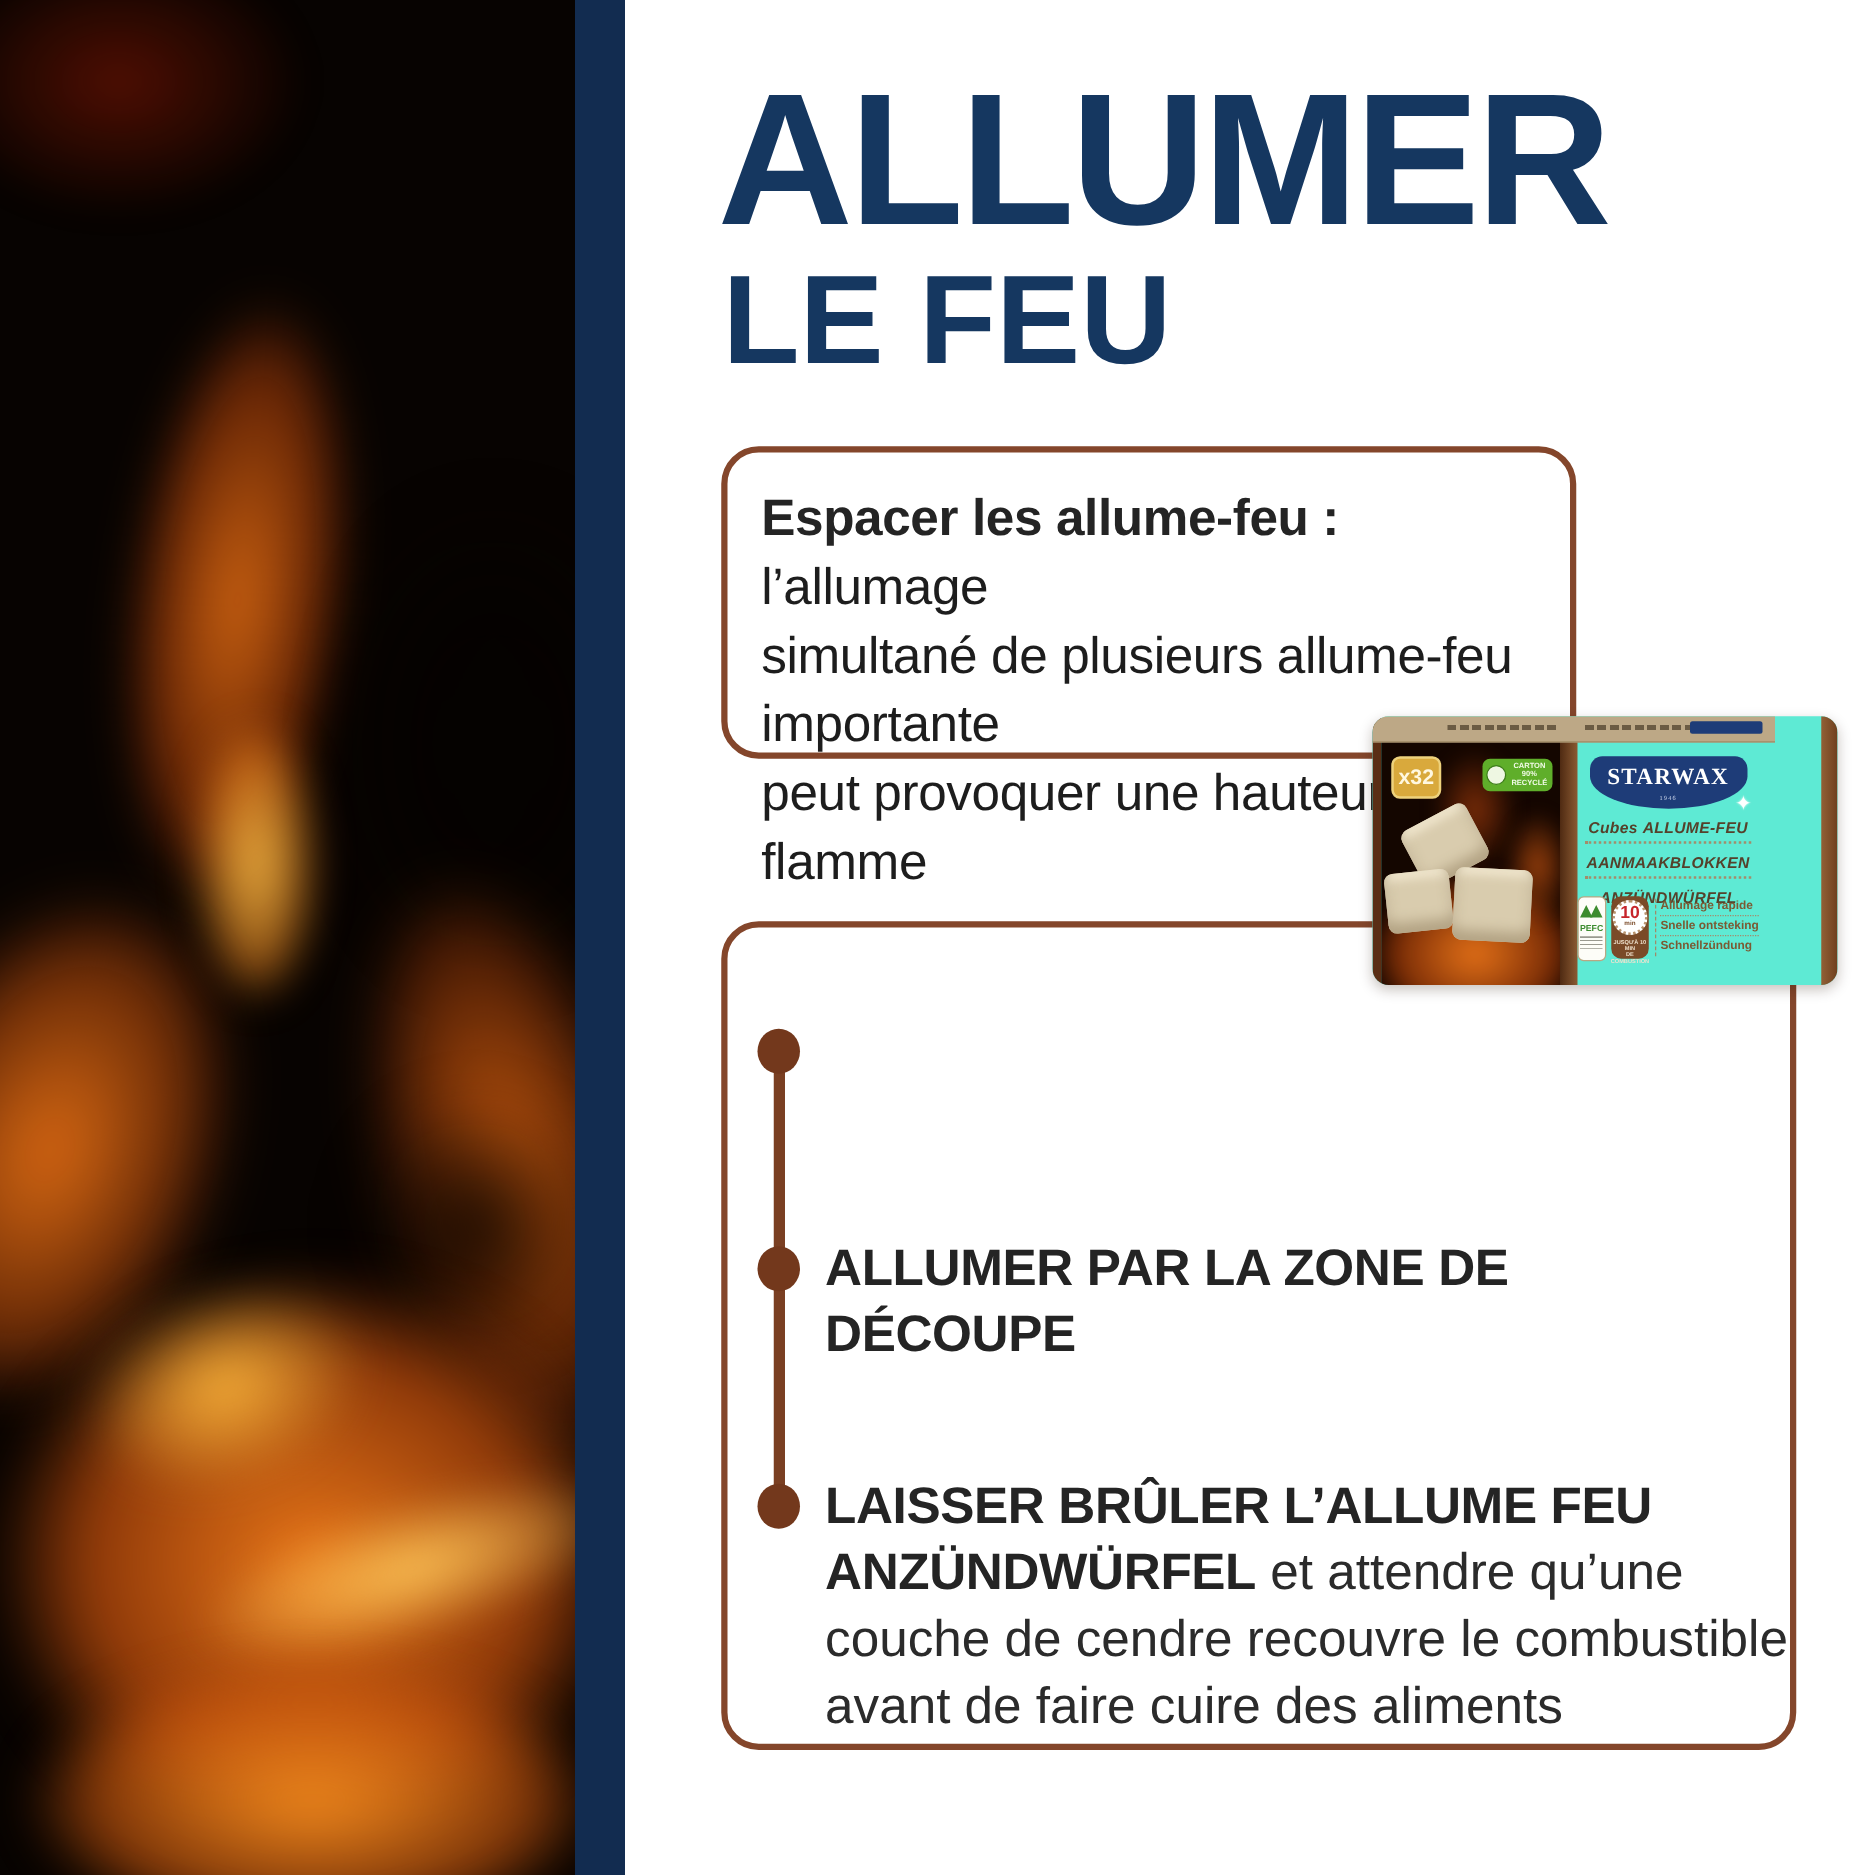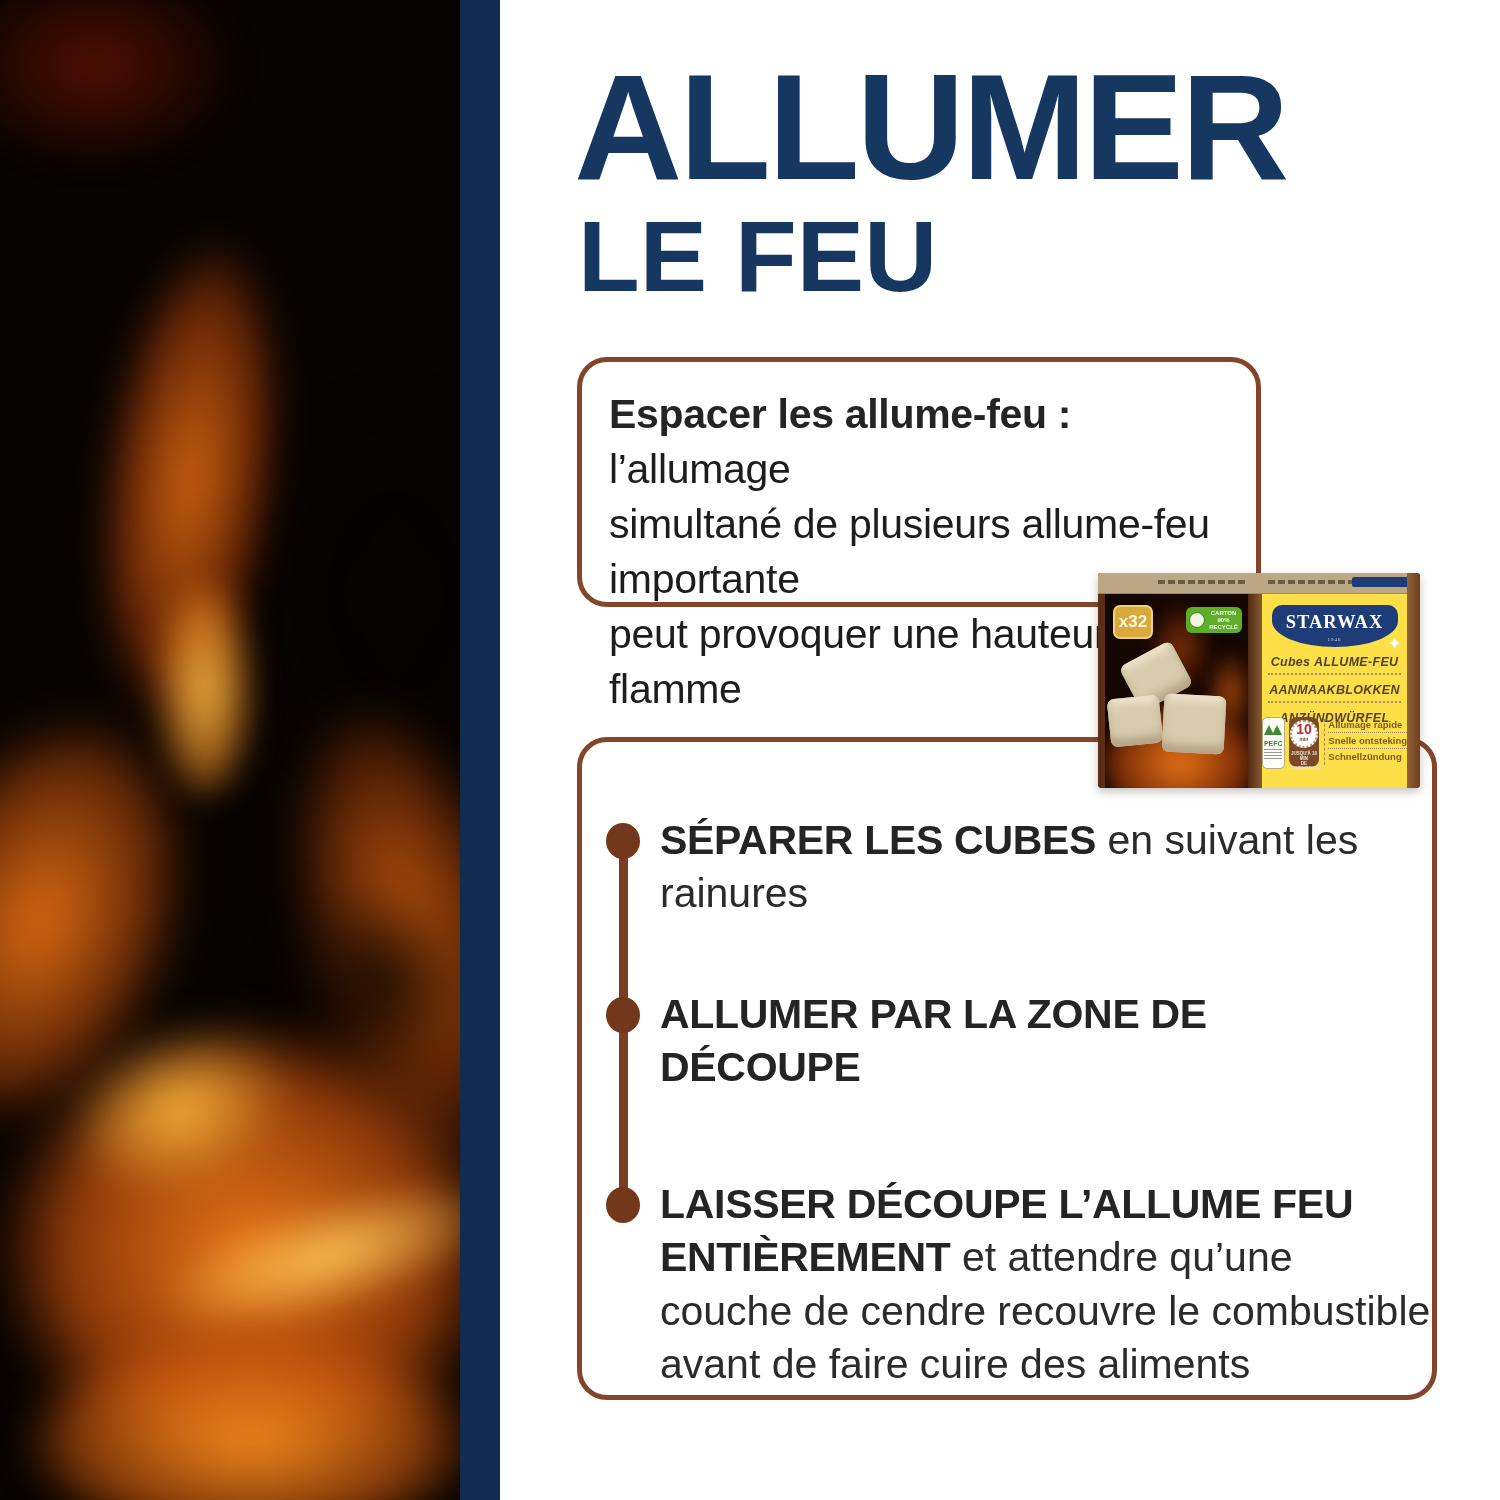--- a/index.html
+++ b/index.html
@@ -43,22 +43,22 @@
   .tl-dot{position:absolute;left:24px;width:34px;height:36px;border-radius:50%;background:#73381c;}
   .dot1{top:81px;}.dot2{top:255px;}.dot3{top:445px;}
 
   .step{position:absolute;left:78px;margin:0;font-size:41px;line-height:1.3;color:#2b2b2b;}
   .step b{font-weight:800;color:#242424;letter-spacing:-0.3px;}
   .step1{top:72px;width:772px;}
   .step2{top:246px;width:700px;}
   .step3{top:436px;width:772px;}
 
   
-  .product{position:absolute;left:1098px;top:573px;width:322px;height:215px;z-index:3;
-    background:#fde047;border-radius:3px;box-shadow:0 4px 10px rgba(40,20,5,.25);overflow:hidden;}
+  .product{position:absolute;left:1098px;top:573px;width:372px;height:215px;z-index:3;
+    background:#5eead4;border-radius:13px;box-shadow:0 4px 10px rgba(40,20,5,.25);overflow:hidden;}
   .p-flap{position:absolute;left:0;top:0;width:322px;height:20px;background:#bda886;border-bottom:1px solid #a08a66;}
   .p-flap-text{position:absolute;top:7px;height:4px;background:repeating-linear-gradient(90deg,#6b5b43 0 7px,transparent 7px 10px);}
   .pft1{left:60px;width:90px;}
   .pft2{left:170px;width:110px;}
   .p-chip{position:absolute;right:10px;top:4px;width:58px;height:10px;background:#1e3c78;border-radius:2px;}
   .p-spine-l{position:absolute;left:0;top:0;width:7px;height:215px;background:#5a2e14;}
   .p-spine-r{position:absolute;right:0;top:0;width:13px;height:215px;background:linear-gradient(90deg,#916036,#6f3f1e);}
   .p-photo{position:absolute;left:7px;top:20px;width:143px;height:195px;background:#140600;overflow:hidden;}
   .pf{position:absolute;border-radius:50%;}
   .pf1{left:-30px;top:90px;width:210px;height:160px;background:radial-gradient(closest-side,rgba(240,120,25,.95),rgba(190,70,10,.6) 60%,transparent 80%);filter:blur(8px);}
@@ -126,23 +126,22 @@
 <div class="rbox box-info">
   <p><b>Espacer les allume-feu :</b><span> l’allumage</span><span class="blk">simultané de plusieurs allume-feu</span><span class="blk">importante</span><span class="blk">peut provoquer une hauteur de flamme</span></p>
 </div>
 
 <div class="rbox box-steps">
   <div class="tl-line"></div>
   <div class="tl-dot dot1"></div>
   <div class="tl-dot dot2"></div>
   <div class="tl-dot dot3"></div>
 
-  <p class="step step1"><b>SÉPARER LES CUBES</b><span> en suivant les rainures</span></p>
   <p class="step step2"><b>ALLUMER PAR LA ZONE DE DÉCOUPE</b><span></span></p>
-  <p class="step step3"><b>LAISSER DÉCOUPE L’ALLUME FEU ENTIÈREMENT</b><span> et attendre qu’une couche de cendre recouvre le combustible avant de faire cuire des aliments</span></p>
+  <p class="step step3"><b>LAISSER BRÛLER L’ALLUME FEU ANZÜNDWÜRFEL</b><span> et attendre qu’une couche de cendre recouvre le combustible avant de faire cuire des aliments</span></p>
 </div>
 
 <div class="product">
   <div class="p-spine-l"></div>
   <div class="p-photo">
     <div class="pf pf1"></div>
     <div class="pf pf2"></div>
     <div class="pf pf3"></div>
     <div class="cube cube1"></div>
     <div class="cube cube2"></div>

